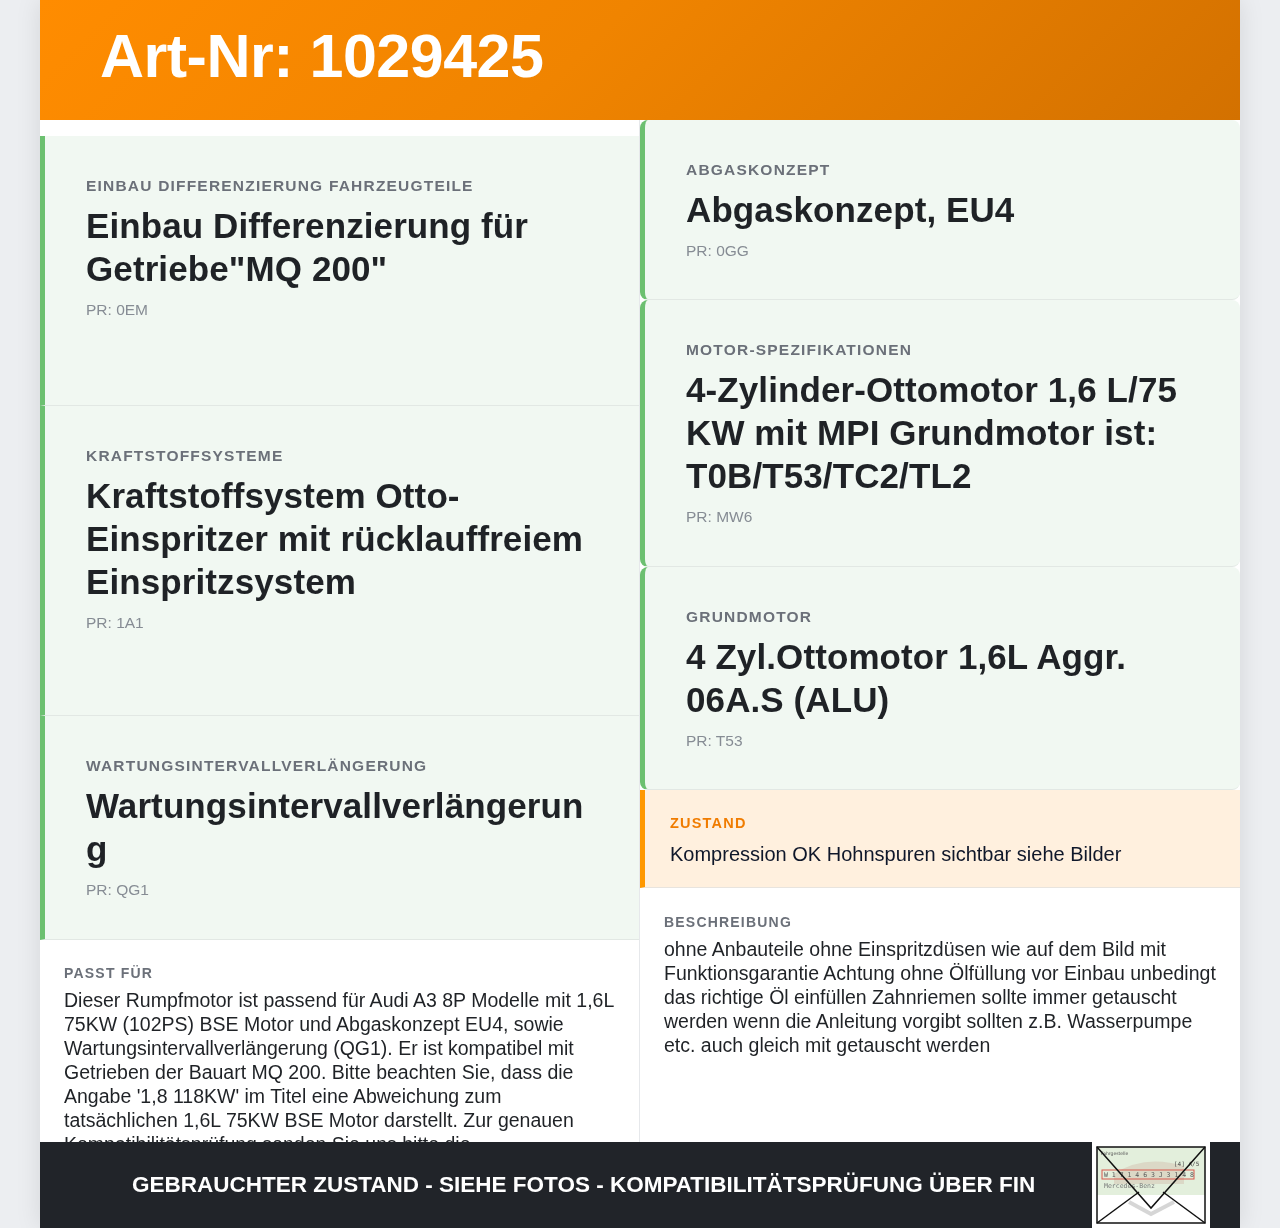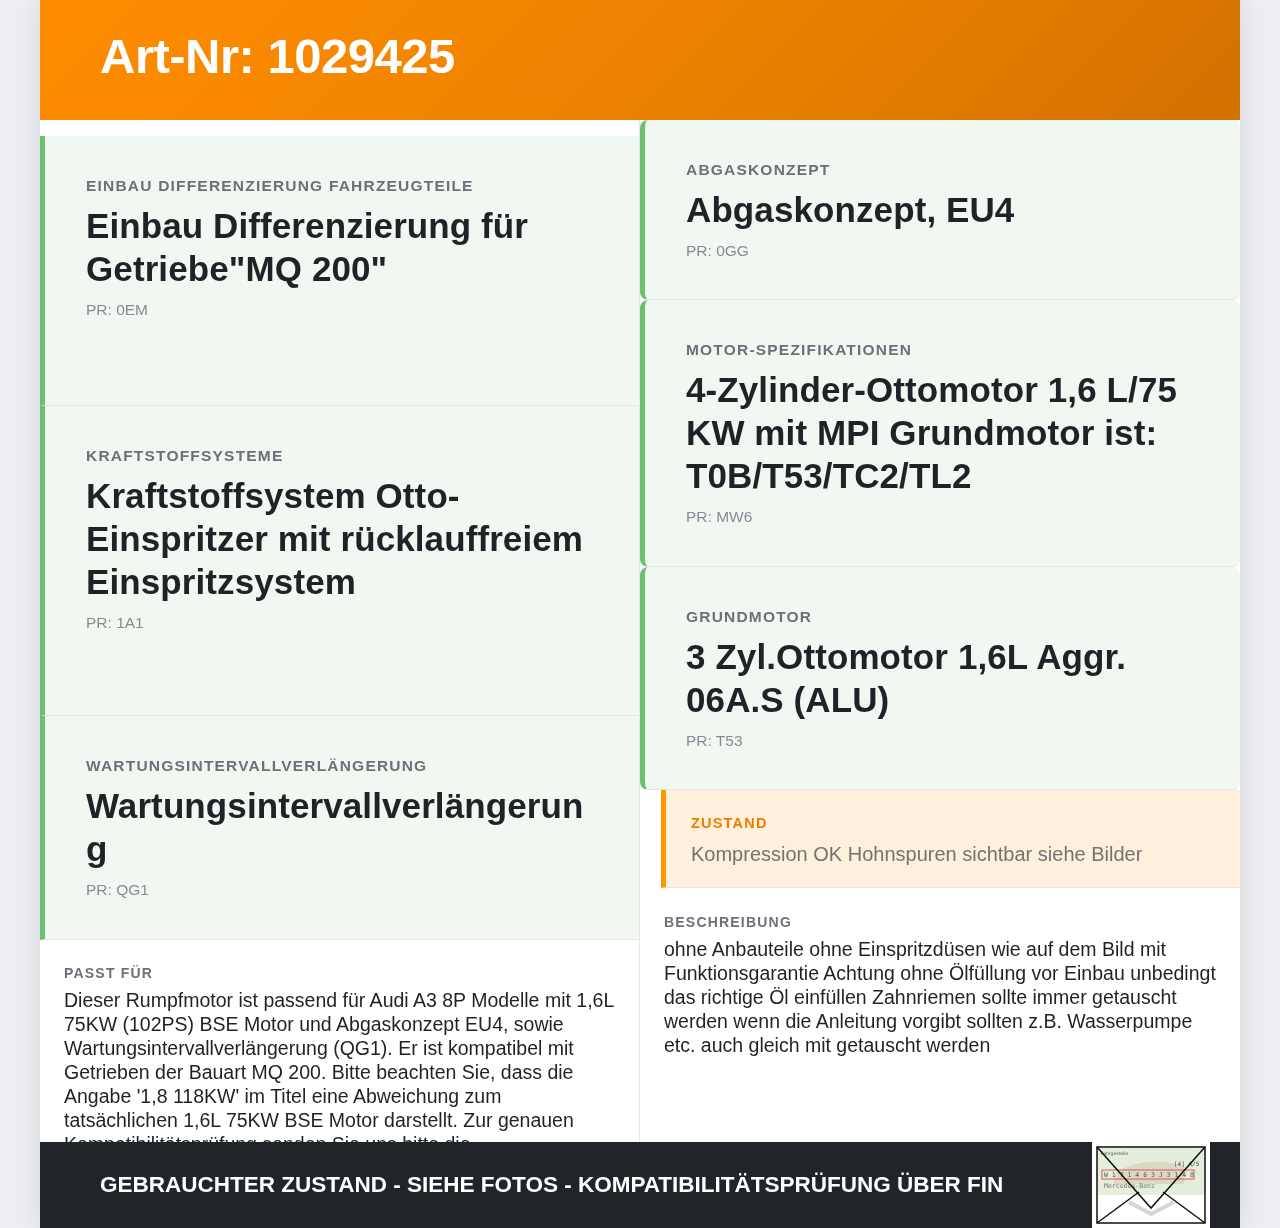--- a/index.html
+++ b/index.html
@@ -15,21 +15,21 @@
       box-shadow: 0 0 24px rgba(0,0,0,0.10);
       display: flex; flex-direction: column;
     }
     .header {
       height: 120px;
       background: linear-gradient(135deg, #ff8c00 0%, #f08400 45%, #d37100 100%);
       padding-left: 60px;
       display: flex; align-items: center;
     }
     .header h1 {
-      color: #ffffff; font-size: 49px; font-weight: 700; letter-spacing: -0.5px;
+      color: #ffffff; font-size: 61px; font-weight: 700; letter-spacing: -0.5px;
       position: relative; top: -4px;
     }
     .grid {
       display: flex; flex-direction: row;
     }
     .col { width: 600px; display: flex; flex-direction: column; }
     .col.left { border-right: 1px solid #e6e8eb; }
     .spec {
       background: #f1f8f2;
       border-left: 5px solid #6cc070;
@@ -47,47 +47,46 @@
     }
     .spec .pr {
       font-size: 15.5px; color: #868c94; margin-top: 10px; line-height: 20px;
     }
     .zustand {
       background: #fff0de;
       border-left: 5px solid #ff9800;
       border-bottom: 1px solid #e8e4de;
       padding: 24px 24px 0 25px;
       height: 98px;
-      margin-left: 21px;
     }
     .zustand .label {
       font-size: 14.5px; font-weight: 700; letter-spacing: 1.2px;
       color: #f07c00; line-height: 18px;
     }
     .zustand .value {
-      font-size: 20px; color: #737373; margin-top: 9px; line-height: 26px;
+      font-size: 20px; color: #0f172a; margin-top: 9px; line-height: 26px;
     }
     .textblock {
       background: #ffffff; padding: 24px 24px 0 24px;
     }
     .textblock .label {
       font-size: 14px; font-weight: 700; letter-spacing: 1.2px; color: #6b7079;
       line-height: 18px;
     }
     .textblock .body {
       font-size: 19.5px; color: #1f2226; line-height: 24px; margin-top: 6px;
     }
     .footer {
       position: absolute; left: 0; top: 1142px; width: 1200px; height: 86px;
       background: #212429;
       display: flex; align-items: center; padding-left: 60px;
     }
     .footer .text {
       color: #ffffff; font-size: 22.5px; font-weight: 700; letter-spacing: 0px;
-      position: relative; top: 0px;
+      position: relative; top: 0px; margin-left: 32px;
     }
     .fin-image {
       position: absolute; right: 30px; top: 0; width: 118px; height: 86px;
       background: #ffffff; padding: 2px;
     }
     .fin-image svg { width: 100%; height: 100%; display: block; }
   </style>
 </head>
 <body>
 
@@ -127,21 +126,21 @@
         <div class="title">Abgaskonzept, EU4</div>
         <div class="pr">PR: 0GG</div>
       </div>
       <div class="spec" style="height:267px;">
         <div class="label">MOTOR-SPEZIFIKATIONEN</div>
         <div class="title">4-Zylinder-Ottomotor 1,6 L/75 KW mit MPI Grundmotor ist: T0B/T53/TC2/TL2</div>
         <div class="pr">PR: MW6</div>
       </div>
       <div class="spec" style="height:223px;">
         <div class="label">GRUNDMOTOR</div>
-        <div class="title">3 Zyl.Ottomotor 1,6L Aggr. 06A.S (ALU)</div>
+        <div class="title">4 Zyl.Ottomotor 1,6L Aggr. 06A.S (ALU)</div>
         <div class="pr">PR: T53</div>
       </div>
       <div class="zustand">
         <div class="label">ZUSTAND</div>
         <div class="value">Kompression OK Hohnspuren sichtbar siehe Bilder</div>
       </div>
       <div class="textblock" style="height:254px; padding-top:25px;">
         <div class="label">BESCHREIBUNG</div>
         <div class="body">ohne Anbauteile ohne Einspritzdüsen wie auf dem Bild mit Funktionsgarantie Achtung ohne Ölfüllung vor Einbau unbedingt das richtige Öl einfüllen Zahnriemen sollte immer getauscht werden wenn die Anleitung vorgibt sollten z.B. Wasserpumpe etc. auch gleich mit getauscht werden</div>
       </div>

